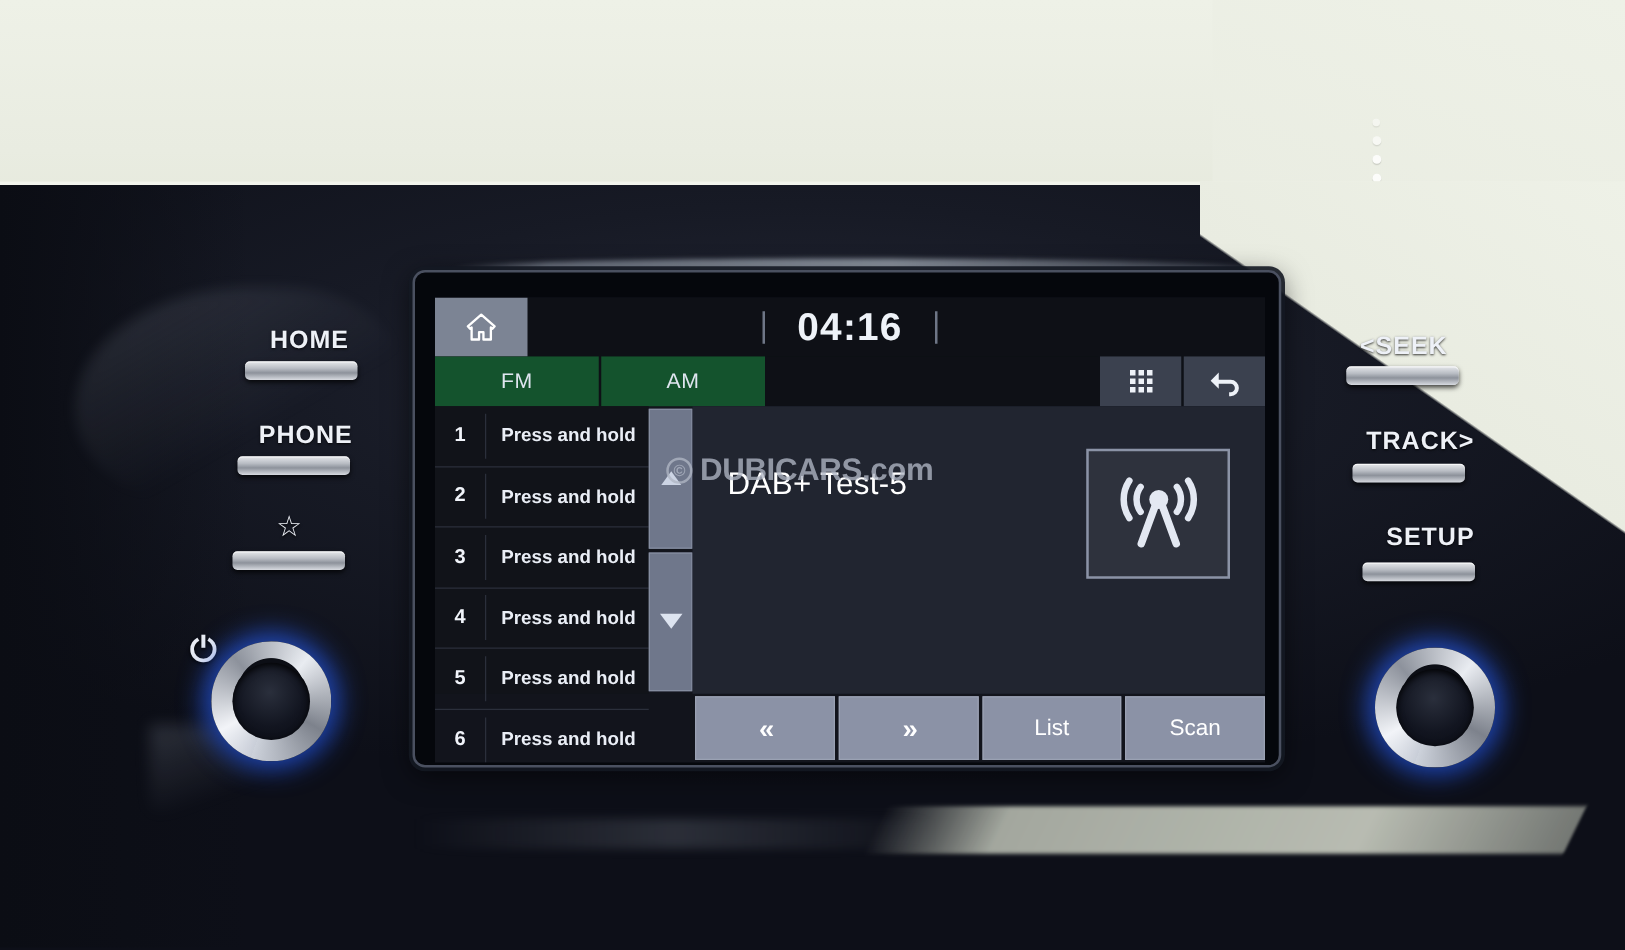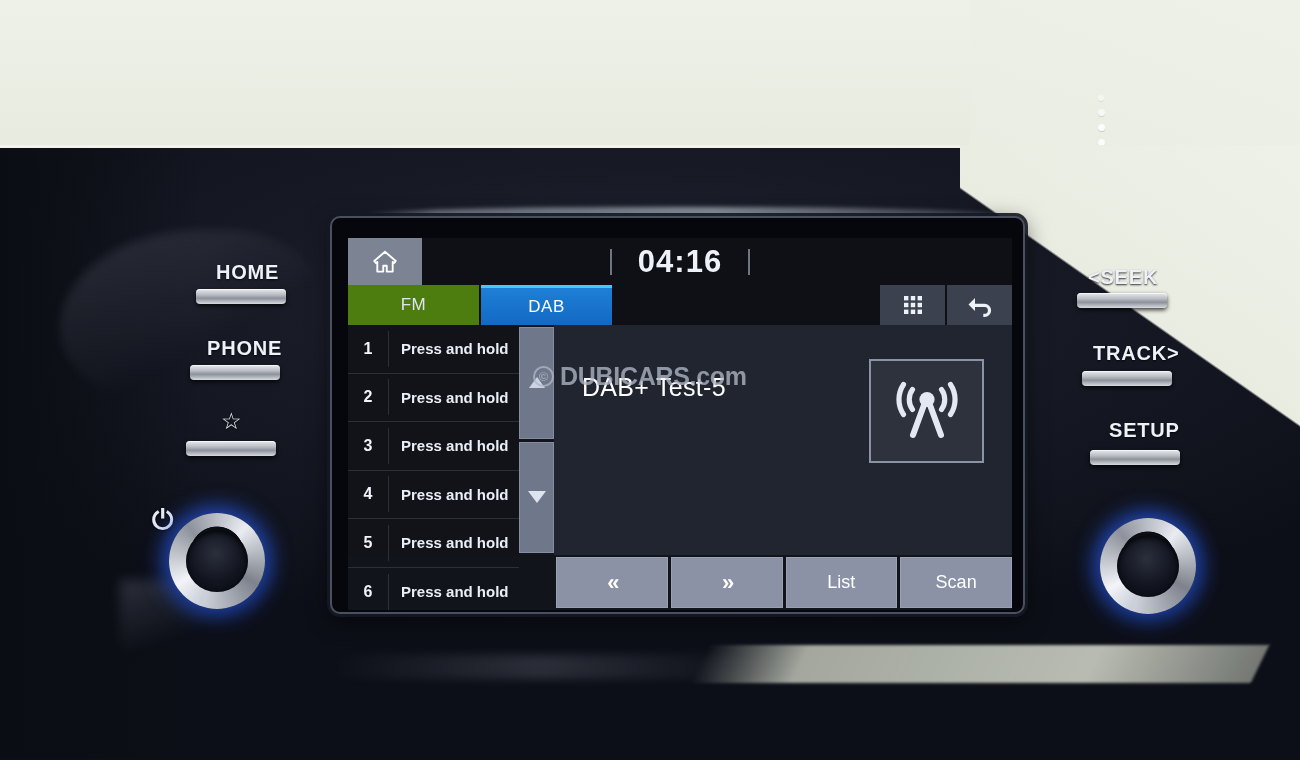--- a/index.html
+++ b/index.html
@@ -104,21 +104,21 @@
     display:flex; align-items:center; justify-content:center; gap:26px;
   }
   .clock-div{ width:2px; height:26px; background:#6e7686; }
   .clock{
     color:#eef2f8; font-size:31px; font-weight:bold; letter-spacing:1px;
   }
 
   
   .tabrow{ display:flex; height:40px; background:#0e1016; }
   .tab{
-    flex:0 0 131px; background:#4d7c0f; margin-right:2px;
+    flex:0 0 131px; background:#14532d; margin-right:2px;
     display:flex; align-items:center; justify-content:center;
     color:#dfe5ef; font-size:17px; letter-spacing:.5px;
   }
   .tab.active{
     background:linear-gradient(180deg,#1f7fd6 0%,#1269c4 100%);
     border-top:3px solid #45c8ff;
     color:#ffffff;
   }
   .tab-gap{ flex:1 1 auto; background:#0e1016; }
   .icon-btn{
@@ -283,21 +283,21 @@
     </div>
     <div class="clock-wrap">
       <div class="clock-div"></div>
       <div class="clock">04:16</div>
       <div class="clock-div"></div>
     </div>
   </div>
 
   <div class="tabrow">
     <div class="tab">FM</div>
-    <div class="tab active">DAB</div>
+    <div class="tab">AM</div>
     <div class="tab-gap"></div>
     <div class="icon-btn">
       <svg width="26" height="26" viewBox="0 0 26 26">
         <g fill="#eef2f8">
           <rect x="4" y="4" width="4.4" height="4.4"></rect>
             <rect x="10.8" y="4" width="4.4" height="4.4"></rect>
             <rect x="17.6" y="4" width="4.4" height="4.4"></rect>
           <rect x="4" y="10.8" width="4.4" height="4.4"></rect>
             <rect x="10.8" y="10.8" width="4.4" height="4.4"></rect>
             <rect x="17.6" y="10.8" width="4.4" height="4.4"></rect>

